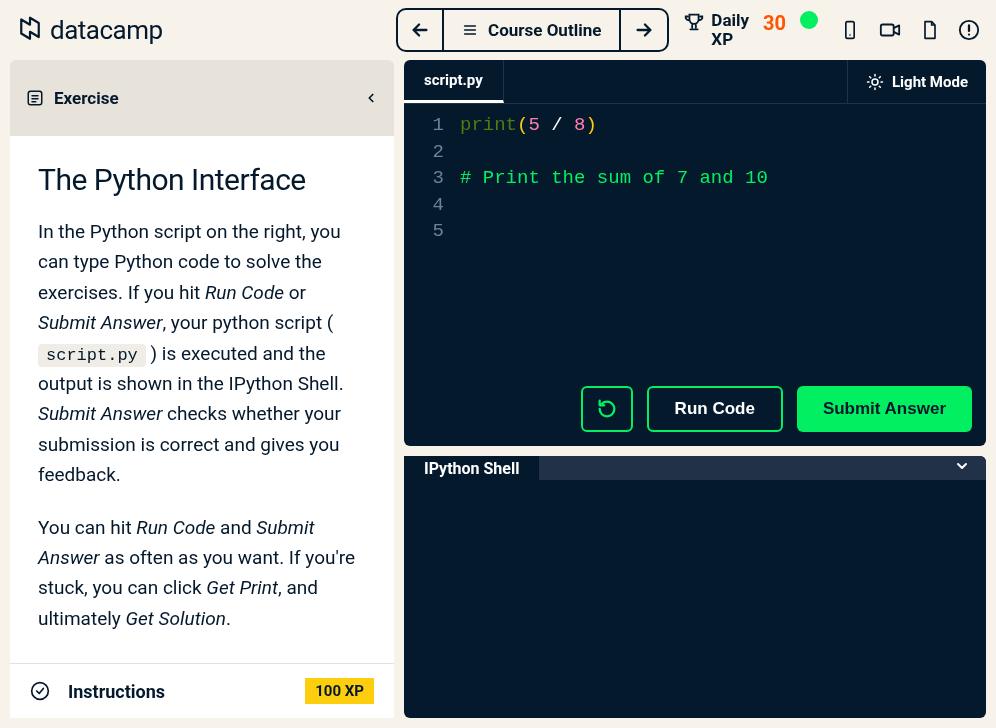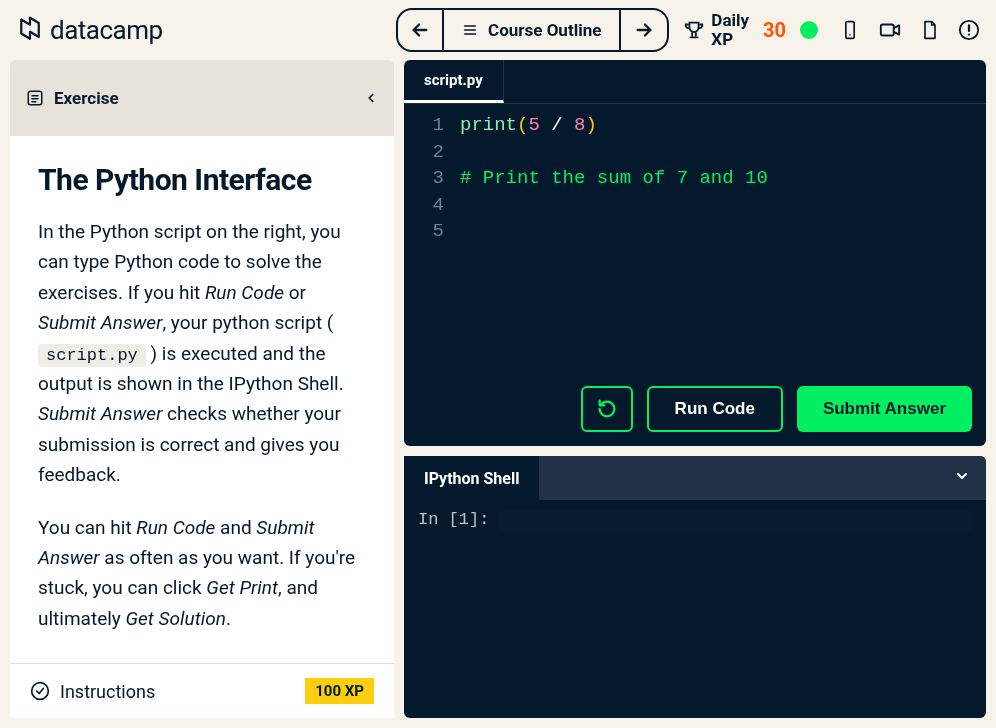--- a/index.html
+++ b/index.html
@@ -26,21 +26,21 @@
   align-items: center;
   font-size: 26px;
   font-weight: 400;
   letter-spacing: -0.5px;
   margin-right: auto;
 }
 .logo svg { margin-right: 6px; }
 .nav-group {
   display: flex;
   border: 2px solid #05192d;
-  border-radius: 16px;
+  border-radius: 10px;
   height: 44px;
 }
 .nav-btn {
   width: 46px;
   display: flex;
   align-items: center;
   justify-content: center;
   border-right: 2px solid #05192d;
   cursor: pointer;
 }
@@ -50,21 +50,20 @@
   align-items: center;
   padding: 0 18px;
   font-weight: 700;
   font-size: 17px;
   gap: 10px;
   border-right: 2px solid #05192d;
   cursor: pointer;
 }
 .xp-group {
   display: flex;
-  align-items: center;
   gap: 6px;
   margin-left: 6px;
 }
 .xp-label { font-weight: 700; font-size: 17px; line-height: 1.1; }
 .xp-val { color: #ff5400; font-weight: 700; font-size: 20px; margin-left: 8px; }
 .status-dot { width: 18px; height: 18px; background: #03ef62; border-radius: 50%; margin-left: 8px; }
 .header-icons { display: flex; gap: 18px; margin-left: 14px; }
 .header-icons svg { cursor: pointer; }
 
 
@@ -103,35 +102,35 @@
 .ex-body {
   background: #fff;
   flex: 1;
   overflow-y: auto;
   padding: 26px 28px;
   position: relative;
 }
 .ex-body::-webkit-scrollbar { width: 14px; }
 .ex-body::-webkit-scrollbar-track { background: #efede6; }
 .ex-body::-webkit-scrollbar-thumb { background: #bfbdb6; border-radius: 0; }
-.ex-title { font-size: 30px; font-weight: 700; margin-bottom: 20px; letter-spacing: -0.5px; }
+.ex-title { font-size: 30px; font-weight: 400; margin-bottom: 20px; letter-spacing: -0.5px; }
 .ex-para { font-size: 19px; line-height: 1.6; margin-bottom: 22px; }
 .ex-para em { font-style: italic; }
 .ex-para code { background: #efede6; padding: 2px 8px; border-radius: 4px; font-family: "Courier New", monospace; font-size: 17px; }
 
 
 .instructions {
   background: #fff;
   border-top: 1px solid #e5e1d8;
   padding: 14px 20px;
   display: flex;
   align-items: center;
   justify-content: space-between;
 }
-.inst-left { display: flex; align-items: center; gap: 10px; font-weight: 400; font-size: 18px; }
+.inst-left { display: flex; align-items: center; gap: 18px; font-weight: 700; font-size: 18px; }
 .xp-badge {
   background: #fcce0d;
   color: #05192d;
   font-weight: 700;
   font-size: 15px;
   padding: 4px 10px;
   border-radius: 0;
 }
 
 
@@ -184,21 +183,21 @@
 .gutter {
   width: 56px;
   text-align: right;
   color: #6b8299;
   padding-right: 16px;
 }
 .gutter div { height: 26.6px; }
 .code-lines { flex: 1; color: #fff; }
 .code-lines div { height: 26.6px; white-space: pre; }
 .tok-comment { color: #03ef62; }
-.tok-fn { color: #86efac; }
+.tok-fn { color: #4d7c0f; }
 .tok-num { color: #ff80b0; }
 .tok-op { color: #fff; }
 .tok-paren { color: #fcce0d; }
 
 .editor-actions {
   display: flex;
   justify-content: flex-end;
   gap: 14px;
   padding: 12px 14px 14px;
 }
@@ -240,21 +239,21 @@
 .shell {
   background: #05192d;
   border-radius: 6px;
   flex: 1;
   display: flex;
   flex-direction: column;
 }
 .shell-tabs {
   display: flex;
   align-items: center;
-  height: 44px;
+  height: 24px;
   background: #213147;
   border-radius: 6px 6px 0 0;
 }
 .shell-tab {
   padding: 0 20px;
   height: 100%;
   display: flex;
   align-items: center;
   font-weight: 700;
   font-size: 16px;
@@ -375,20 +374,27 @@
       </div>
       <div class="xp-badge">100 XP</div>
     </div>
   </div>
 
   <div class="right-panel">
     <div class="editor">
       <div class="editor-tabs">
         <div class="editor-tab">script.py</div>
         <div class="editor-spacer"></div>
+        <div class="light-mode">
+          <svg width="18" height="18" viewBox="0 0 24 24">
+              <circle cx="12" cy="12" r="4" fill="none" stroke="#fff" stroke-width="2"></circle>
+              <path d="M12 2v2M12 20v2M4.9 4.9l1.4 1.4M17.7 17.7l1.4 1.4M2 12h2M20 12h2M4.9 19.1l1.4-1.4M17.7 6.3l1.4-1.4" stroke="#fff" stroke-width="2" stroke-linecap="round"></path>
+            </svg>
+          <span>Light Mode</span>
+        </div>
       </div>
       <div class="code-area">
         <div class="gutter">
           <div>1</div>
           <div>2</div>
           <div>3</div>
           <div>4</div>
           <div>5</div>
         </div>
         <div class="code-lines">
@@ -412,19 +418,15 @@
     <div class="shell">
       <div class="shell-tabs">
         <div class="shell-tab active">IPython Shell</div>
         <div class="shell-spacer"></div>
         <div class="shell-chevron">
           <svg width="16" height="16" viewBox="0 0 24 24">
               <path d="M6 9l6 6 6-6" fill="none" stroke="#fff" stroke-width="3" stroke-linecap="round" stroke-linejoin="round"></path>
             </svg>
         </div>
       </div>
-      <div class="shell-body">
-        <span class="shell-prompt">In [1]:</span>
-        <div class="shell-input"></div>
-      </div>
     </div>
   </div>
 </div>
 
 </body></html>

